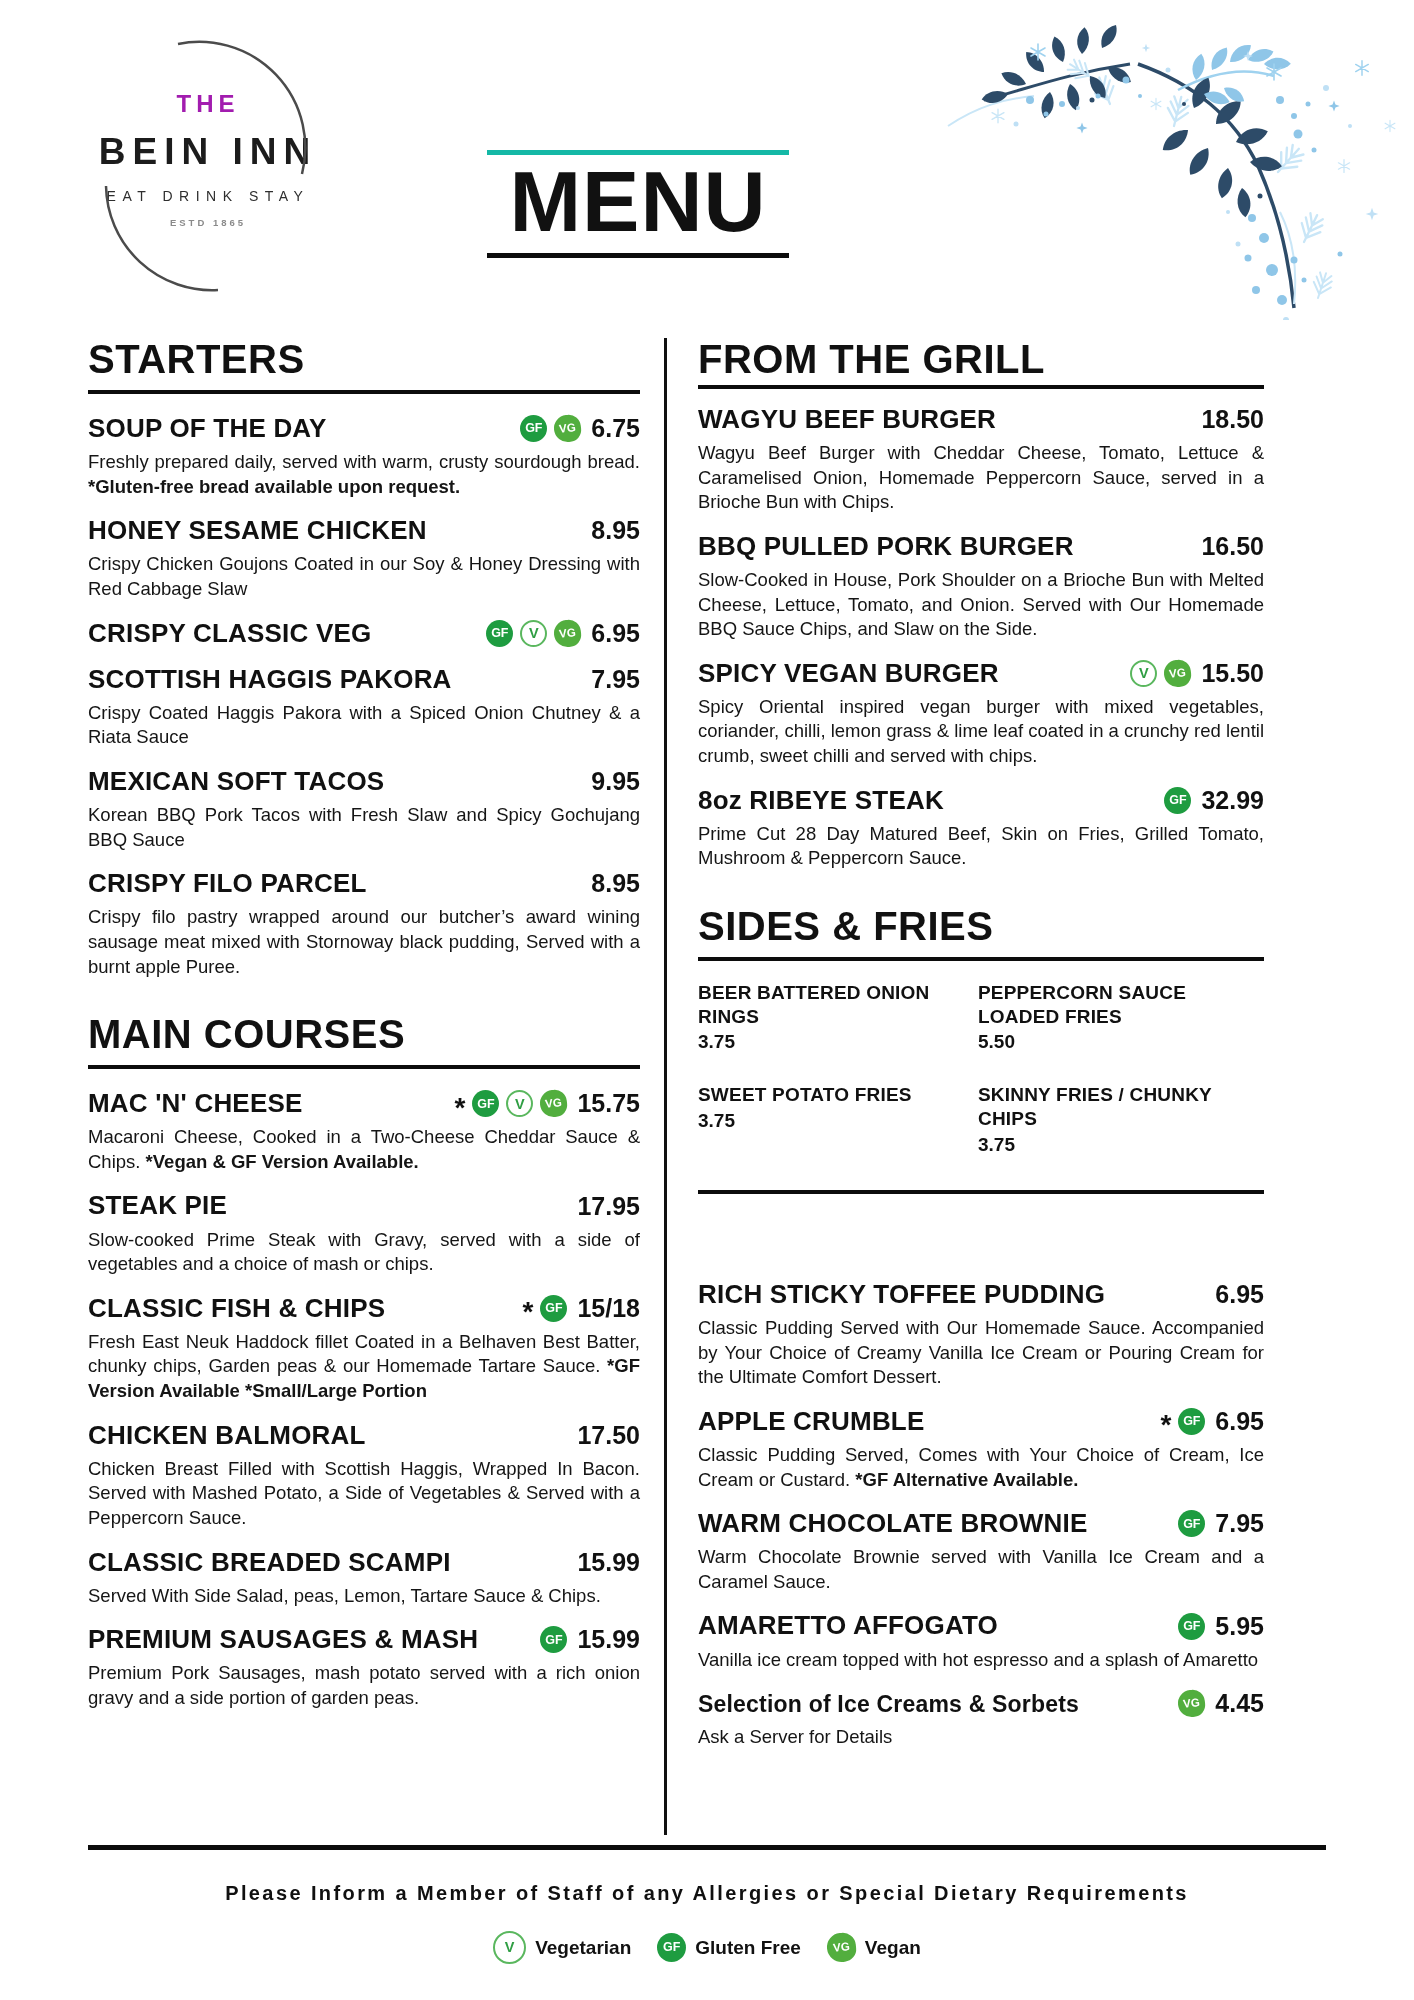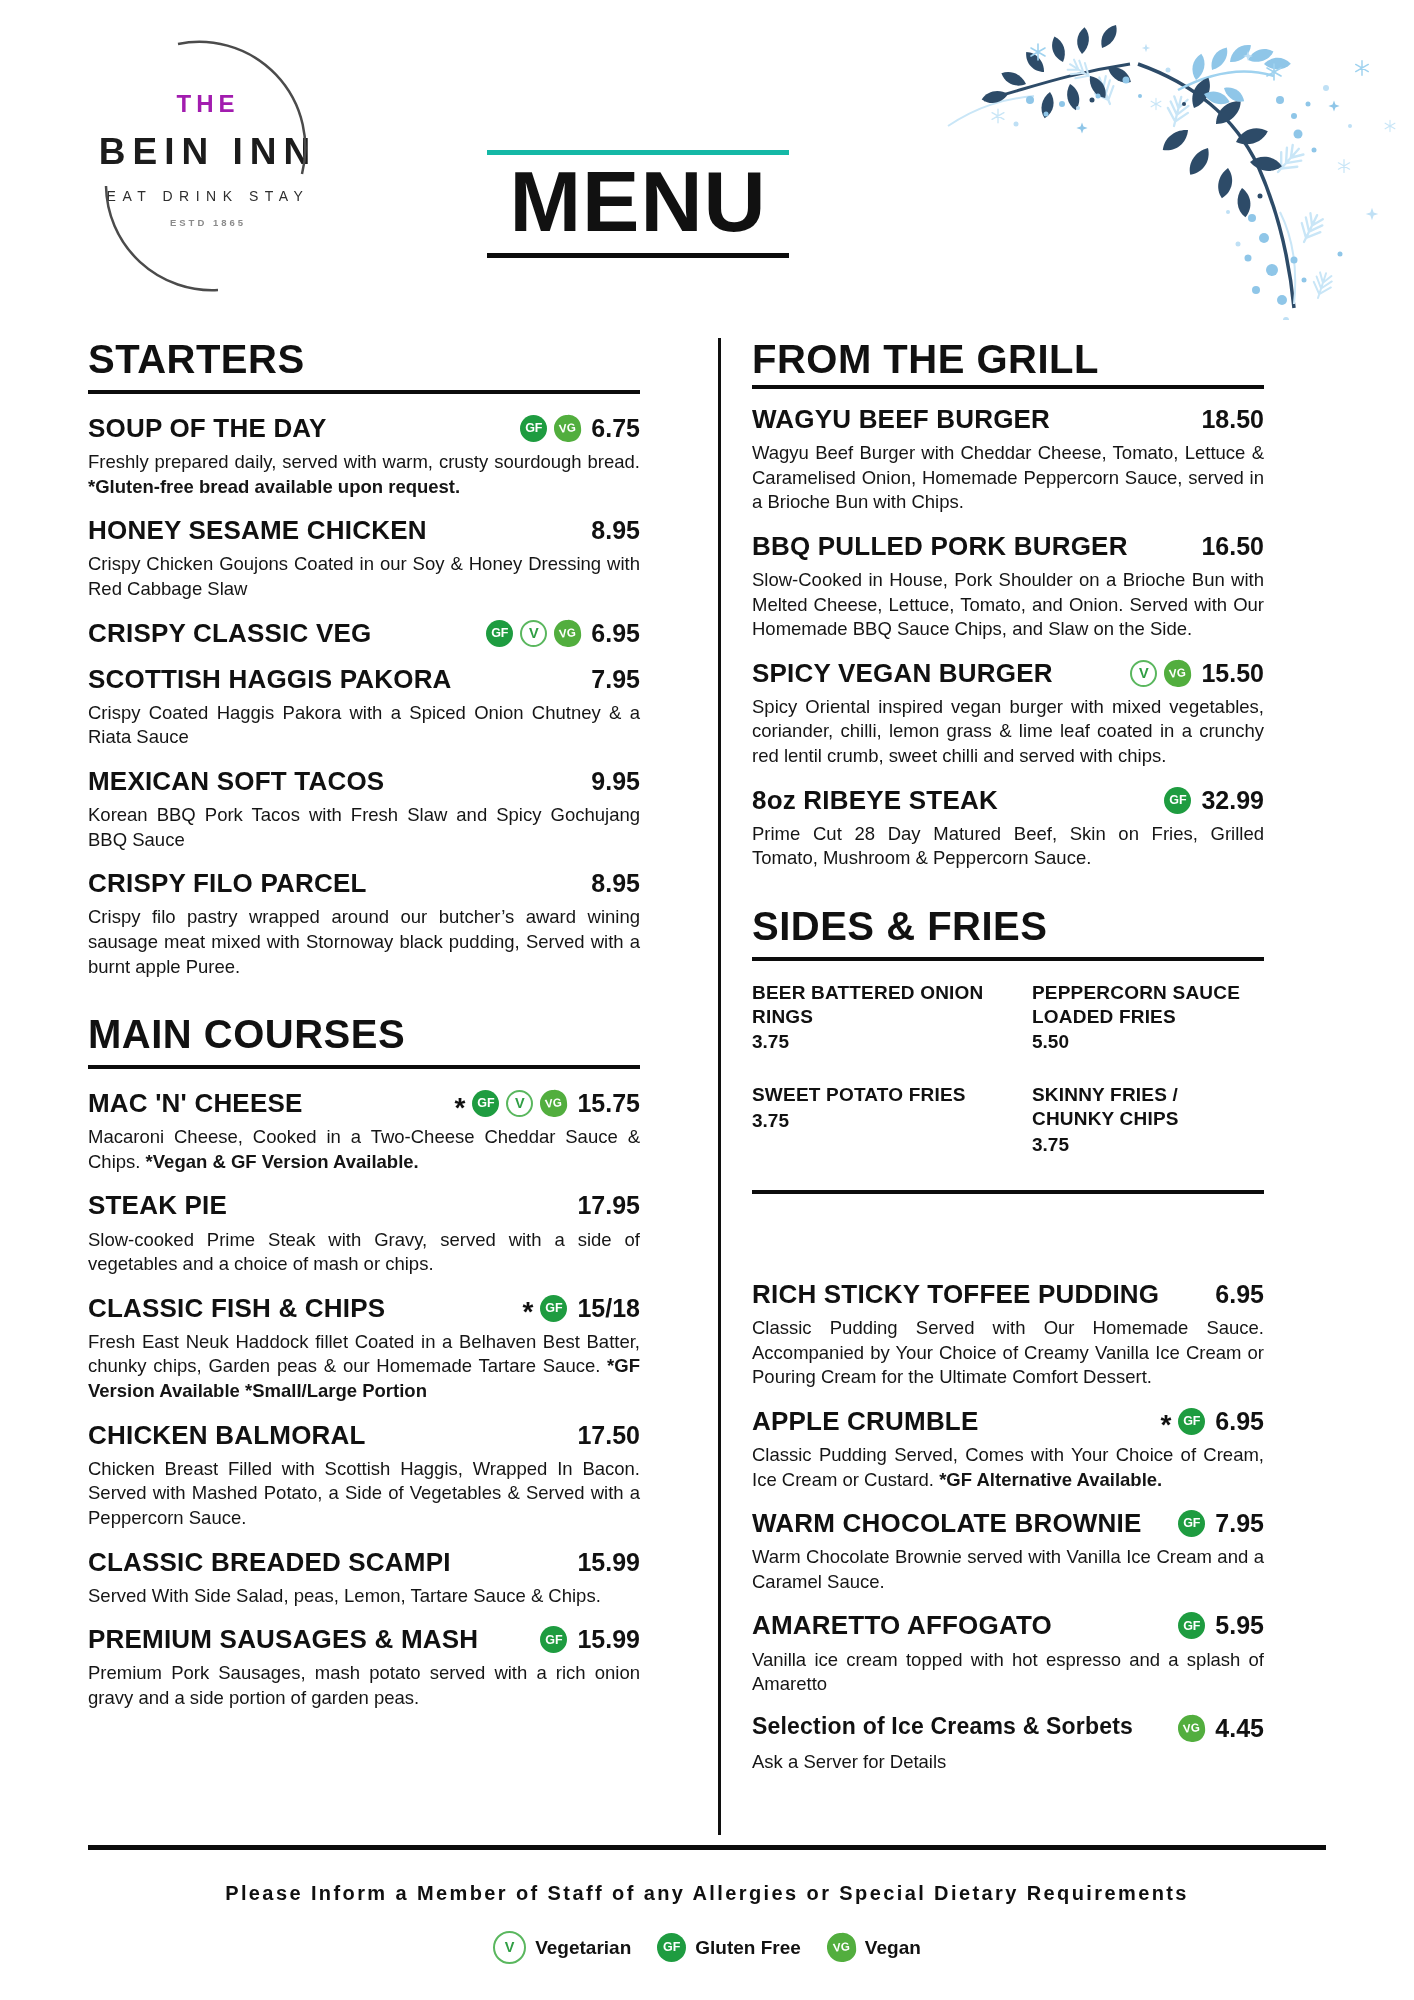--- a/index.html
+++ b/index.html
@@ -18,32 +18,32 @@
   .menu-title{position:absolute;left:487px;top:150px;width:302px;
       border-top:5px solid #14b8a6;border-bottom:5px solid #0c0c0c;
       padding:4px 0 10px;text-align:center;font-size:86px;font-weight:800;letter-spacing:1px;line-height:.98}
 
   .floral{position:absolute;top:4px;right:0;width:472px;height:316px}
   .nl{fill:#2d4b68}.bl{fill:#8fc6e8}.pl{fill:#bfe0f5}
   .nstem{stroke:#2d4b68;fill:none}.bstem{stroke:#9fd2ef;fill:none}.pstem{stroke:#c9e6f7;fill:none}
 
   
   .columns{flex:1 1 auto;display:flex;margin:0 88px 10px}
-  .col-left{width:552px;flex:0 0 auto;padding-right:78px;border-right:3px solid #101010}
+  .col-left{width:552px;flex:0 0 auto;padding-right:24px;border-right:3px solid #101010}
   .col-right{flex:1 1 auto;padding-left:31px;padding-right:62px}
 
   .section + .section{margin-top:34px}
   .sec-desserts{margin-top:48px}
   .heading{font-size:40px;font-weight:800;letter-spacing:.5px;line-height:1.05}
   .rule{height:4px;background:#0c0c0c;margin:10px 0 20px}
   .sec-grill .rule{margin-top:5px;margin-bottom:16px}
   .sec-desserts .rule{margin-bottom:86px}
 
   .item{margin-bottom:17px}
-  .item-head{display:flex;align-items:flex-start;}
+  .item-head{display:flex;align-items:flex-end;}
   .item-name{font-size:26px;font-weight:700;letter-spacing:.2px;flex:1 1 auto;line-height:1.12}
   .item-small .item-name{font-size:23px}
   .item-meta{display:flex;align-items:center;gap:7px;flex:0 0 auto}
   .price{font-size:25px;font-weight:700;margin-left:3px;white-space:nowrap}
   .star{font-size:28px;font-weight:700;line-height:1;position:relative;top:4px}
   .item-desc{margin:7px 0 0;font-size:18.5px;line-height:1.33;text-align:justify;color:#151515}
   .item-desc b{font-weight:700}
 
   .sides-grid{display:grid;grid-template-columns:252px 1fr;column-gap:28px;row-gap:30px;margin-top:2px}
   .side-name{font-size:19px;font-weight:700;line-height:1.25;letter-spacing:.2px}

